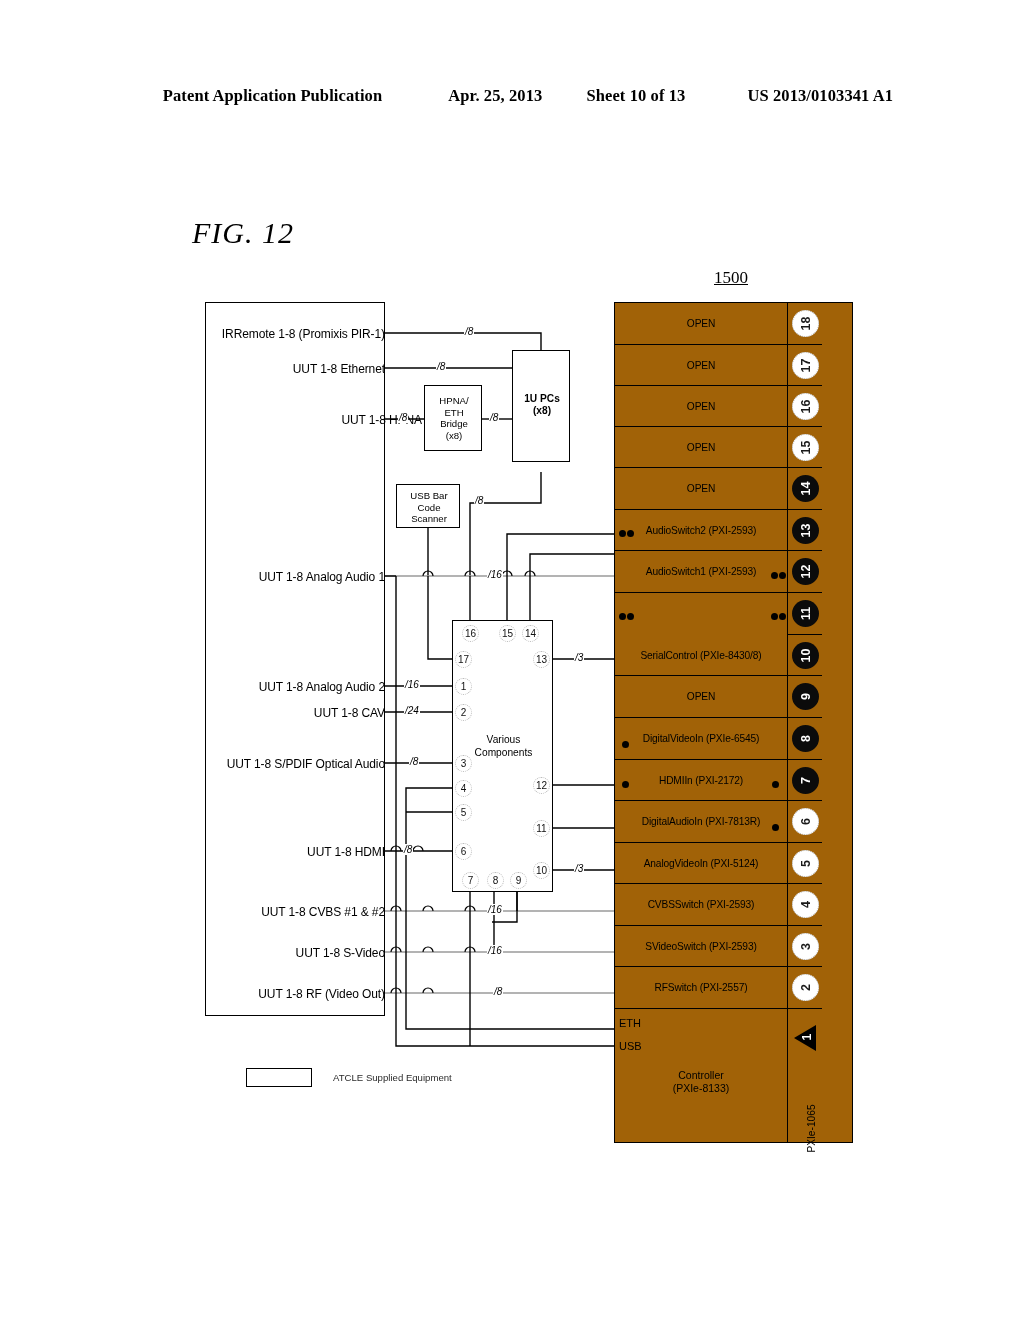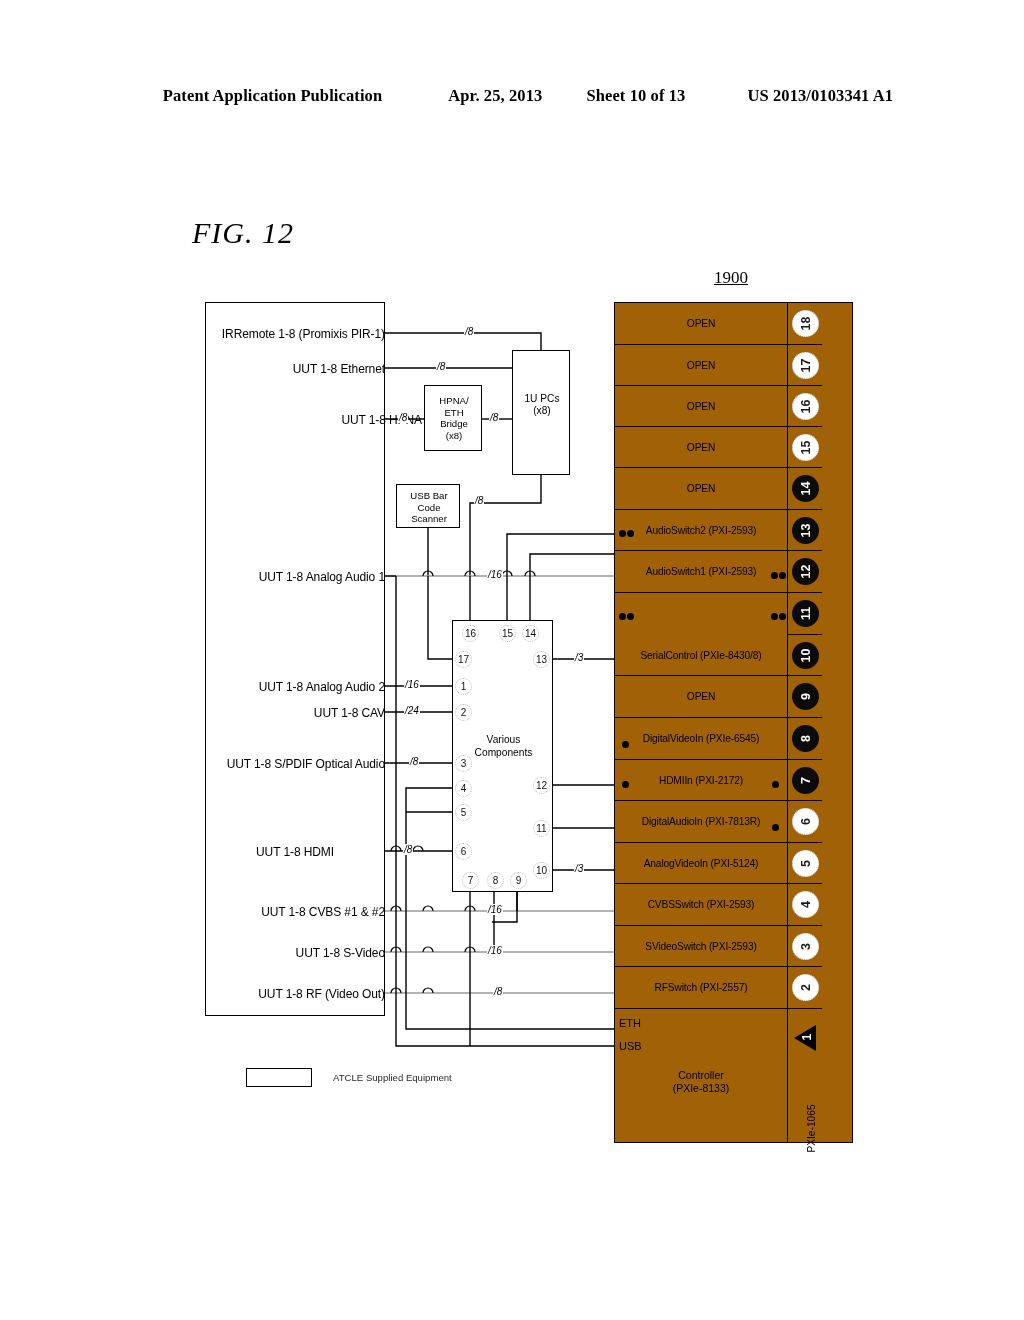--- a/index.html
+++ b/index.html
@@ -90,21 +90,21 @@
     right: 0;
     font-size: 12px;
     white-space: nowrap;
     text-align: right;
     padding-right: 3px;
     letter-spacing: -0.1px;
   }
 
   
   #bridge-box { left: 424px; top: 385px; width: 58px; height: 66px; }
-  #pcs-box    { left: 512px; top: 350px; width: 58px; height: 125px; }
+  #pcs-box    { left: 512px; top: 350px; width: 58px; height: 112px; font-weight: bold; }
   #usb-box    { left: 396px; top: 484px; width: 64px; height: 44px; }
   #vc-box     { left: 452px; top: 620px; width: 101px; height: 272px; }
 
   #bridge-box .boxlabel { left:0; top:9px; width:58px; font-size:9.6px; line-height:11.5px;}
   #pcs-box .boxlabel    { left:0; top:42px; width:58px; font-size:10.2px; line-height:12px;}
   #usb-box .boxlabel    { left:0; top:5px; width:64px; font-size:9.6px; line-height:11.5px;}
   #vc-box .boxlabel     { left:0; top:113px; width:101px; font-size:10.2px; line-height:12.5px;}
 
   
   .port {
@@ -273,21 +273,21 @@
   <span class="hdr-seg">Patent Application Publication</span>
   <span class="gap-a"></span>
   <span class="hdr-seg">Apr. 25, 2013</span>
   <span class="gap-b"></span>
   <span class="hdr-seg">Sheet 10 of 13</span>
   <span class="gap-c"></span>
   <span class="hdr-seg">US 2013/0103341 A1</span>
 </div>
 
 <div id="fig-label">FIG. 12</div>
-<div id="fig-ref">1900</div>
+<div id="fig-ref">1500</div>
 
 <div id="drawing">
 
   <svg id="wires" width="1024" height="1320">
     <g fill="none" stroke="#000" stroke-width="1.4">
 
       <path d="M385,333 L 541,333 L 541,350"></path>
 
       <path d="M385,368 L 512,368"></path>
 
@@ -368,21 +368,21 @@
 
   <div class="box" id="uut-panel"></div>
 
   <div class="uut-label" style="left:205px;top:327px;width:180px;">IRRemote 1-8 (Promixis PIR-1)</div>
   <div class="uut-label" style="left:205px;top:362px;width:180px;">UUT 1-8 Ethernet</div>
   <div class="uut-label" style="left:205px;top:413px;width:180px;margin-left:37px;">UUT 1-8 HPNA</div>
   <div class="uut-label" style="left:205px;top:570px;width:180px;">UUT 1-8 Analog Audio 1</div>
   <div class="uut-label" style="left:205px;top:680px;width:180px;">UUT 1-8 Analog Audio 2</div>
   <div class="uut-label" style="left:205px;top:706px;width:180px;">UUT 1-8 CAV</div>
   <div class="uut-label" style="left:195px;top:757px;width:190px;">UUT 1-8 S/PDIF Optical Audio</div>
-  <div class="uut-label" style="left:205px;top:845px;width:180px;text-align:center;">UUT 1-8 HDMI</div>
+  <div class="uut-label" style="left:205px;top:845px;width:180px;">UUT 1-8 HDMI</div>
   <div class="uut-label" style="left:205px;top:905px;width:180px;">UUT 1-8 CVBS #1 &amp; #2</div>
   <div class="uut-label" style="left:205px;top:946px;width:180px;">UUT 1-8 S-Video</div>
   <div class="uut-label" style="left:205px;top:987px;width:180px;">UUT 1-8 RF (Video Out)</div>
 
   <div class="slash" style="left:464px;top:326px;">/8</div>
   <div class="slash" style="left:436px;top:361px;">/8</div>
   <div class="slash" style="left:398px;top:412px;">/8</div>
   <div class="slash" style="left:489px;top:412px;">/8</div>
   <div class="slash" style="left:474px;top:495px;">/8</div>
   <div class="slash" style="left:487px;top:569px;">/16</div>

